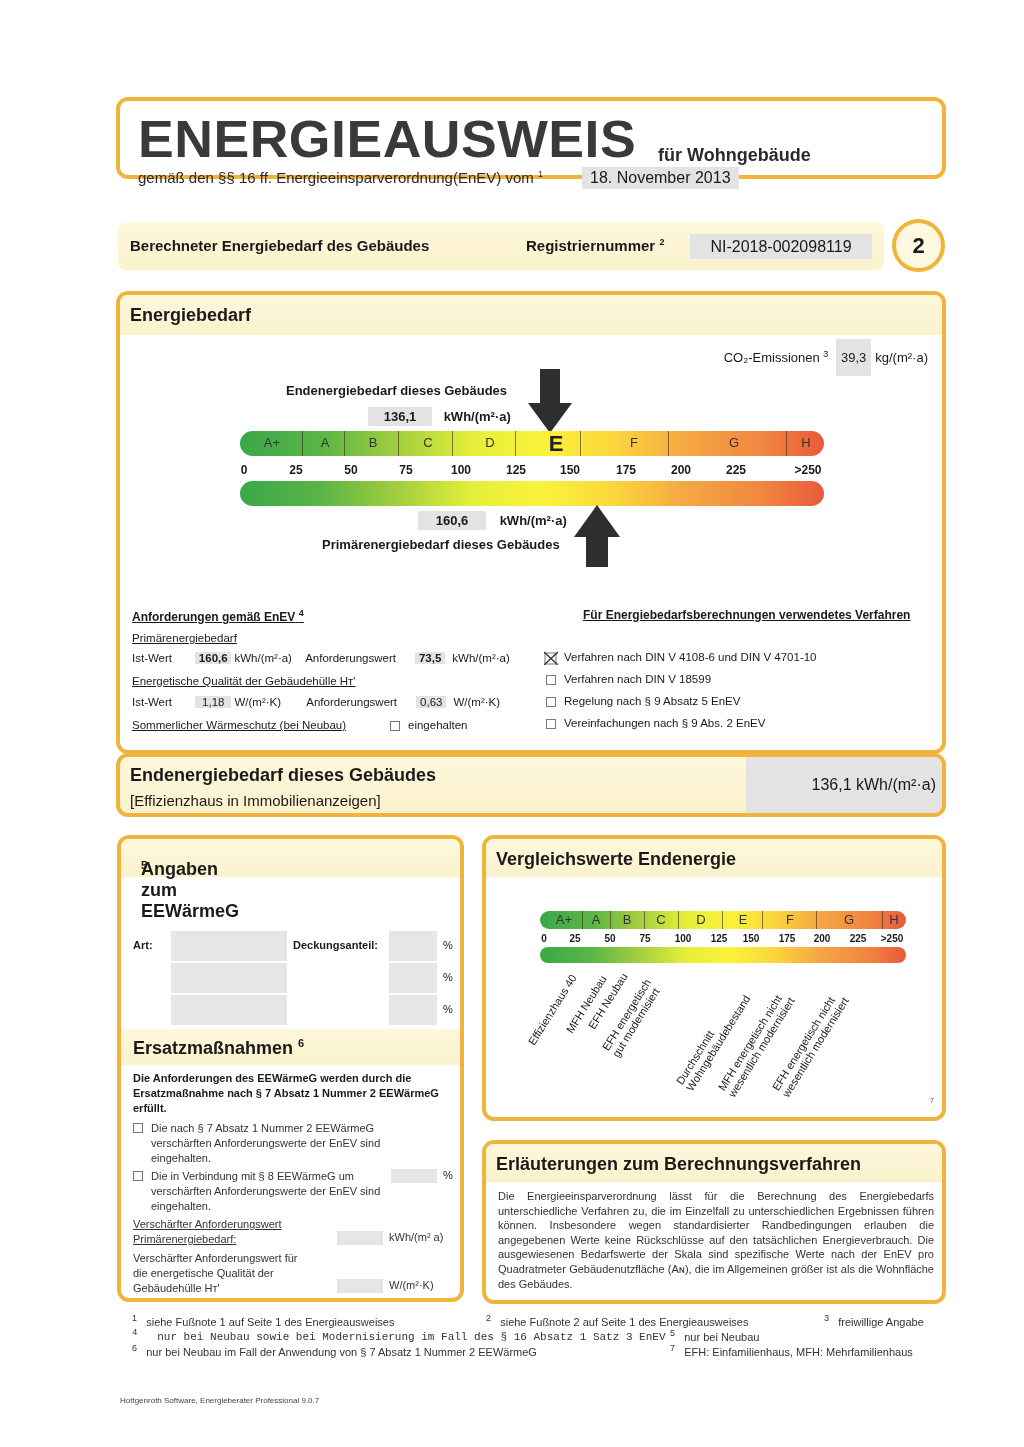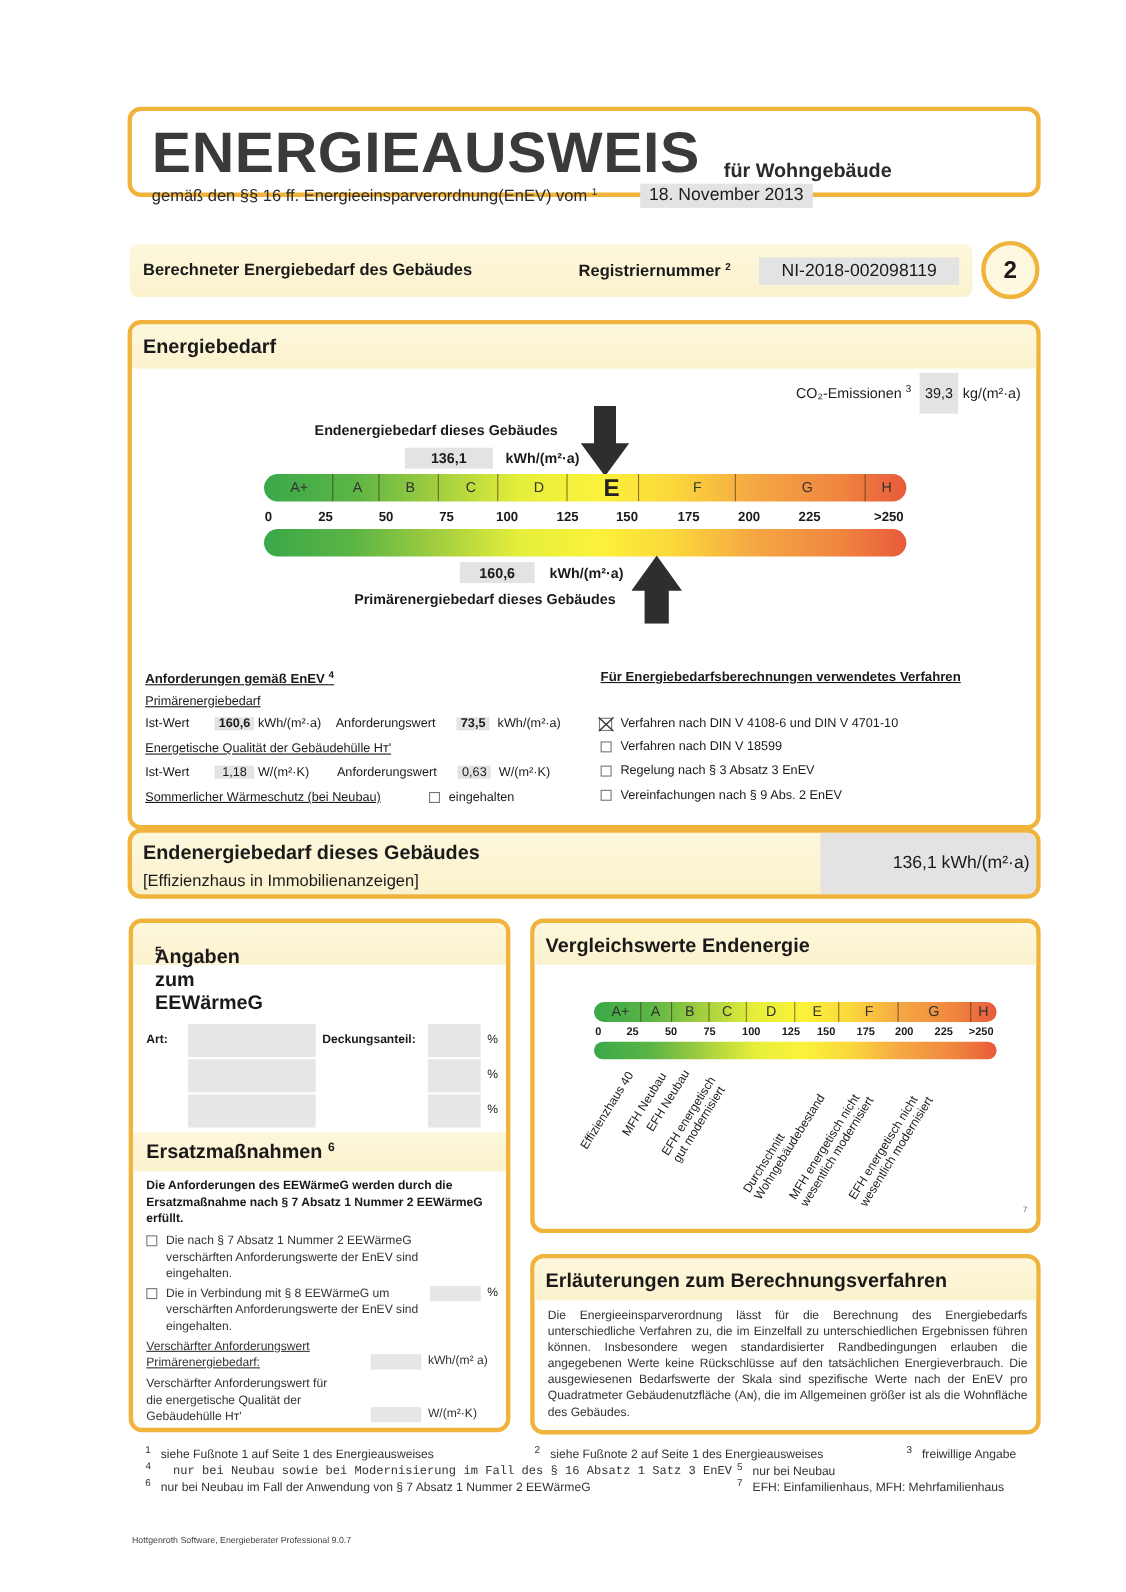--- a/index.html
+++ b/index.html
@@ -36,21 +36,21 @@
   .scale-bar .seg { position: absolute; top: 0; height: 100%; border-left: 1px solid rgba(60,40,20,0.6); }
   .scale-bar .lab { position: absolute; top: 4px; font-size: 13px; color: #333; transform: translateX(-50%); }
   .ticks span { position: absolute; font-size: 12px; font-weight: bold; transform: translateX(-50%); }
   .gval { display: inline-block; background: #e3e3e3; font-weight: bold; text-align: center; }
 
   #req { position: absolute; left: 12px; top: 313px; width: 400px; font-size: 11.5px; }
   #req .h { font-weight: bold; text-decoration: underline; font-size: 12px; }
   #req .u { text-decoration: underline; }
   #req .row { position: absolute; }
   #proc { position: absolute; left: 426px; top: 313px; width: 380px; font-size: 11.5px; }
-  #proc .h { font-weight: bold; text-decoration: underline; font-size: 12px; }
+  #proc .h { font-weight: bold; text-decoration: underline; font-size: 12px; margin-left: 37px; }
   .cb { display: inline-block; width: 10px; height: 10px; border: 1px solid #777; vertical-align: middle; margin-right: 8px; }
   .cbx { display: inline-block; width: 14px; height: 14px; vertical-align: middle; margin-right: 6px; position: relative; margin-left: -2px; }
 
   
   #end { left: 116px; top: 753px; width: 830px; height: 64px; overflow: hidden; }
   #end .t { position: absolute; left: 10px; top: 8px; font-size: 18px; font-weight: bold; }
   #end .s { position: absolute; left: 10px; top: 35px; font-size: 15px; }
   #end .v { position: absolute; right: 0; top: 0; width: 196px; height: 56px; background: #e3e3e3; font-size: 16px; text-align: right; padding-right: 6px; line-height: 56px; }
 
   
@@ -92,21 +92,21 @@
   <div class="sec-head band">
       <span>Energiebedarf</span>
     </div>
   <div id="co2">
     <span>CO₂-Emissionen</span> <span class="sup">3</span>
     <span class="v">39,3</span><span>kg/(m²·a)</span>
   </div>
 
   <div class="abs" style="left:166px;top:88px;font-size:13px;font-weight:bold;">Endenergiebedarf dieses Gebäudes</div>
   <div class="abs" style="left:248px;top:112px;font-size:13px;">
-    <span class="gval" style="width:80px;padding:2px 12px;">136,1</span>
+    <span class="gval" style="width:64px;padding:2px 12px;">136,1</span>
     <span style="margin-left:8px;font-weight:bold;">kWh/(m²·a)</span>
   </div>
 
   <div class="abs" style="left:408px;top:74px;">
     <svg width="44" height="64" viewBox="0 0 44 64">
         <polygon points="12,0 32,0 32,34 44,34 22,64 0,34 12,34" fill="#2e2e2e"></polygon>
       </svg>
   </div>
 
   <div class="scale-bar" style="left:120px;top:136px;width:584px;">
@@ -182,21 +182,21 @@
   <div id="proc">
     <div class="h" style="position:absolute;top:0;">Für Energiebedarfsberechnungen verwendetes Verfahren</div>
     <div style="position:absolute;top:43px;">
       <span class="cbx"><svg width="14" height="14" viewBox="0 0 14 14">
             <rect x="1" y="2" width="11" height="11" fill="none" stroke="#777"></rect>
             <line x1="0" y1="1" x2="14" y2="14" stroke="#333" stroke-width="1.3"></line>
             <line x1="14" y1="1" x2="0" y2="14" stroke="#333" stroke-width="1.3"></line>
           </svg></span><span>Verfahren nach DIN V 4108-6 und DIN V 4701-10</span>
     </div>
     <div style="position:absolute;top:65px;"><span class="cb"></span><span>Verfahren nach DIN V 18599</span></div>
-    <div style="position:absolute;top:87px;"><span class="cb"></span><span>Regelung nach § 3 Absatz 3 EnEV</span></div>
+    <div style="position:absolute;top:87px;"><span class="cb"></span><span>Regelung nach § 9 Absatz 5 EnEV</span></div>
     <div style="position:absolute;top:109px;"><span class="cb"></span><span>Vereinfachungen nach § 9 Abs. 2 EnEV</span></div>
   </div>
 </div>
 
 <div class="frame band" id="end">
   <div class="t">Endenergiebedarf dieses Gebäudes</div>
   <div class="s">[Effizienzhaus in Immobilienanzeigen]</div>
   <div class="v">136,1 kWh/(m²·a)</div>
 </div>
 

